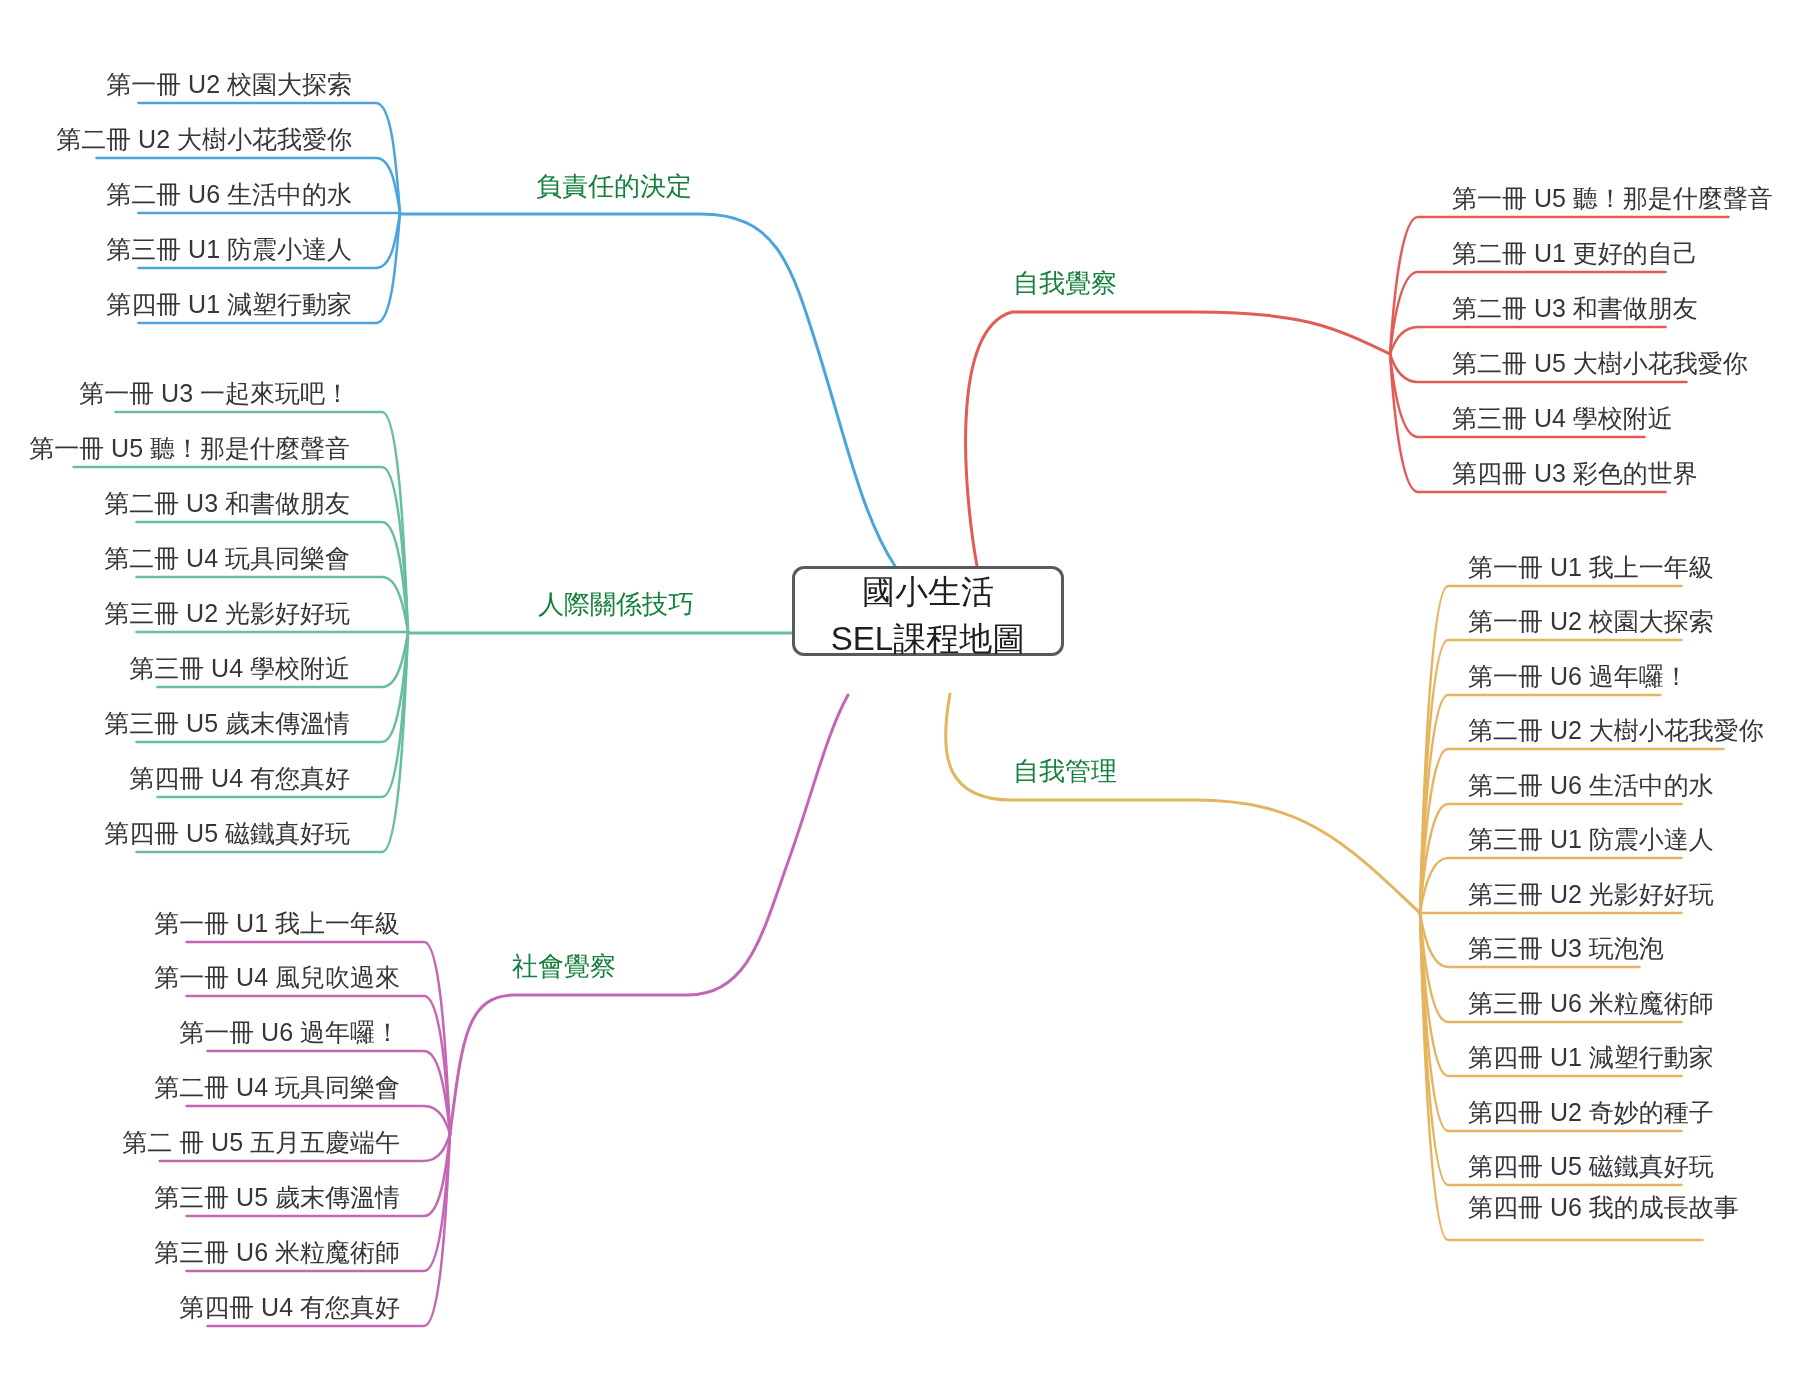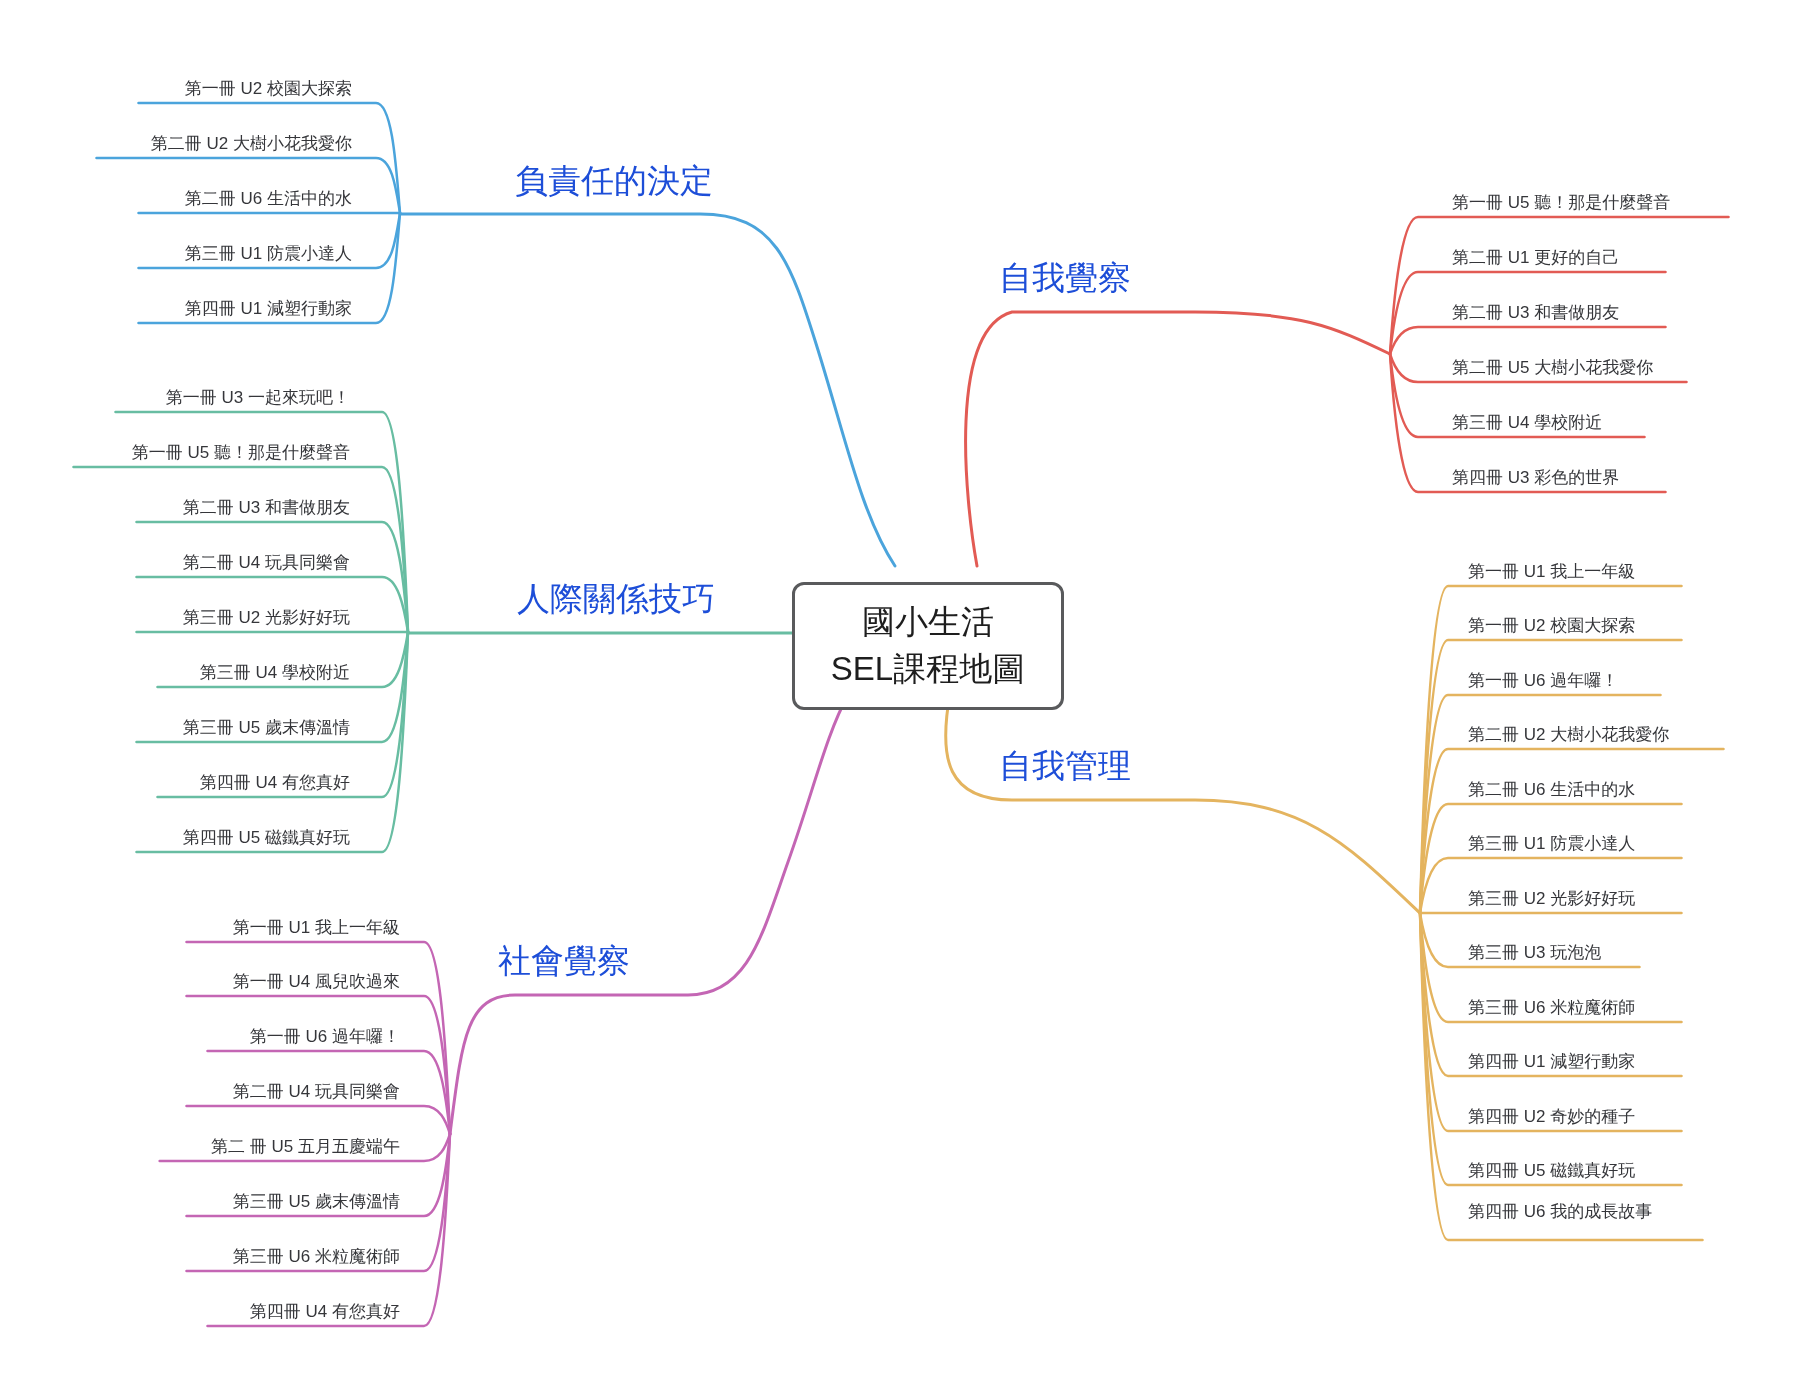--- a/index.html
+++ b/index.html
@@ -8,24 +8,24 @@
     font-family:"Liberation Sans","DejaVu Sans",sans-serif;overflow:hidden;
   }
   #links{position:absolute;left:0;top:0;}
   .center-topic{
     position:absolute;display:flex;flex-direction:column;align-items:center;justify-content:center;
     border:3px solid #595a5c;border-radius:12px;background:#ffffff;
     color:#1e1e1e;font-size:33px;line-height:1.42;text-align:center;box-sizing:border-box;
   }
   .branch-label{
     position:absolute;transform:translateX(-50%);
-    font-size:33px;color:#1d4ed8;white-space:nowrap;
+    font-size:26px;color:#15803d;white-space:nowrap;
   }
   .item-label{
-    position:absolute;font-size:17px;color:#35363a;white-space:nowrap;line-height:1.15;
+    position:absolute;font-size:25px;color:#35363a;white-space:nowrap;line-height:1.15;
   }
 </style>
 </head>
 <body>
 
 <div class="canvas">
   <svg id="links" width="1795" height="1389" viewBox="0 0 1795 1389">
       <path d="M 400 214 H 700 C 775 214 790 260 818 350 C 846 440 862 516 895 566" fill="none" stroke="#4BA4DC" stroke-width="3" stroke-linecap="round"></path>
       <path d="M 408 633 H 792" fill="none" stroke="#68BDA2" stroke-width="3" stroke-linecap="round"></path>
       <path d="M 450 1134 C 462 1040 466 995 515 995 H 688 C 748 995 762 935 788 862 C 814 789 826 735 848 695" fill="none" stroke="#C466B4" stroke-width="3" stroke-linecap="round"></path>
@@ -66,21 +66,21 @@
       <path d="M 1681.515625 804 H 1448 C 1432 804 1424 863.95 1420 913" fill="none" stroke="#E4B45F" stroke-width="2.5" stroke-linecap="round"></path>
       <path d="M 1681.515625 858 H 1448 C 1432 858 1424 888.25 1420 913" fill="none" stroke="#E4B45F" stroke-width="2.5" stroke-linecap="round"></path>
       <path d="M 1681.515625 913 H 1448 C 1432 913 1424 913 1420 913" fill="none" stroke="#E4B45F" stroke-width="2.5" stroke-linecap="round"></path>
       <path d="M 1639.515625 967 H 1448 C 1432 967 1424 937.3 1420 913" fill="none" stroke="#E4B45F" stroke-width="2.5" stroke-linecap="round"></path>
       <path d="M 1681.515625 1022 H 1448 C 1432 1022 1424 962.05 1420 913" fill="none" stroke="#E4B45F" stroke-width="2.5" stroke-linecap="round"></path>
       <path d="M 1681.515625 1076 H 1448 C 1432 1076 1424 986.35 1420 913" fill="none" stroke="#E4B45F" stroke-width="2.5" stroke-linecap="round"></path>
       <path d="M 1681.515625 1131 H 1448 C 1432 1131 1424 1011.1 1420 913" fill="none" stroke="#E4B45F" stroke-width="2.5" stroke-linecap="round"></path>
       <path d="M 1681.515625 1185 H 1448 C 1432 1185 1424 1035.4 1420 913" fill="none" stroke="#E4B45F" stroke-width="2.5" stroke-linecap="round"></path>
       <path d="M 1702.515625 1240 H 1448 C 1432 1240 1424 1060.15 1420 913" fill="none" stroke="#E4B45F" stroke-width="2.5" stroke-linecap="round"></path>
     </svg>
-  <div class="center-topic" id="center-topic" style="left: 792px; top: 582px; width: 272px; height: 128px;">
+  <div class="center-topic" id="center-topic" style="left: 792px; top: 566px; width: 272px; height: 90px; justify-content: space-between;">
     <div>國小生活</div>
     <div>SEL課程地圖</div>
   </div>
 <div class="branch-label" style="left: 614px; bottom: 1185px;">負責任的決定</div>
     <div class="item-label" style="right: 1443px; bottom: 1290px;">第一冊 U2 校園大探索</div>
     <div class="item-label" style="right: 1443px; bottom: 1235px;">第二冊 U2 大樹小花我愛你</div>
     <div class="item-label" style="right: 1443px; bottom: 1180px;">第二冊 U6 生活中的水</div>
     <div class="item-label" style="right: 1443px; bottom: 1125px;">第三冊 U1 防震小達人</div>
     <div class="item-label" style="right: 1443px; bottom: 1070px;">第四冊 U1 減塑行動家</div>
     <div class="branch-label" style="left: 616px; bottom: 767px; margin-top: 8px;">人際關係技巧</div>

